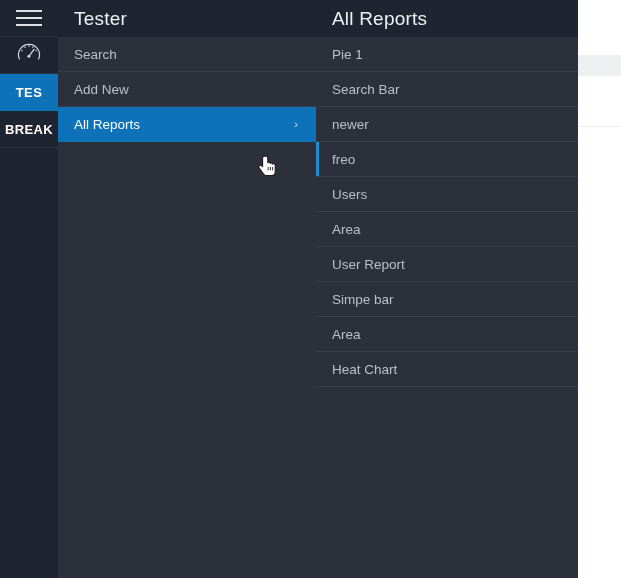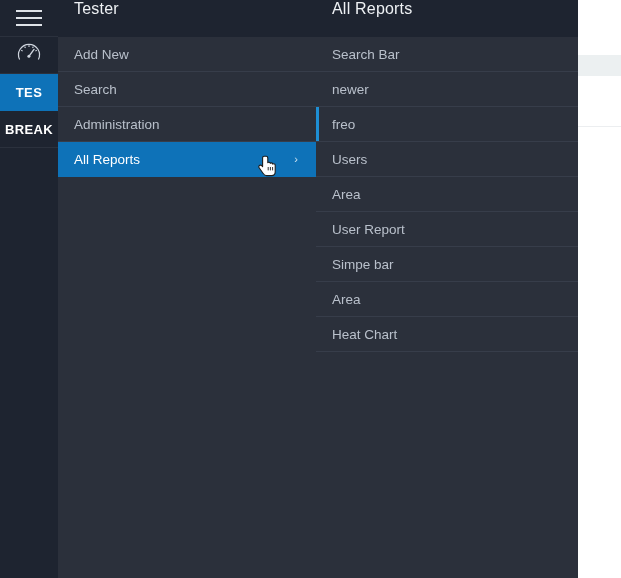--- a/index.html
+++ b/index.html
@@ -113,24 +113,25 @@
     width: 262px;
     height: 578px;
     background: #2b303b;
   }
 
   .panel-header {
     position: relative;
     height: 37px;
     background: #1e2430;
     display: flex;
+    align-items: center;
     padding-left: 16px;
     box-sizing: border-box;
     color: #eef1f4;
-    font-size: 16px;
+    font-size: 19px;
     font-weight: normal;
     letter-spacing: 0.2px;
   }
 
   .menu-list {
     position: relative;
   }
   .menu-row {
     position: relative;
     height: 35px;
@@ -223,46 +224,46 @@
   </div>
 
   <div class="panel-mid">
     <div class="panel-header">
       <span>Tester</span>
     </div>
 
     <div class="menu-list">
 
       <div class="menu-row">
+        <span>Search</span>
+      </div>
+
+      <div class="menu-row">
         <span>Add New</span>
       </div>
 
-      <div class="menu-row">
-        <span>Search</span>
-      </div>
-
-      <div class="menu-row">
-        <span>Administration</span>
-      </div>
 
       <div class="menu-row selected">
         <span>All Reports</span>
         <span class="chevron">›</span>
       </div>
 
     </div>
   </div>
 
   <div class="panel-right">
     <div class="panel-header">
       <span>All Reports</span>
     </div>
 
     <div class="menu-list">
 
+      <div class="menu-row">
+        <span>Pie 1</span>
+      </div>
 
       <div class="menu-row">
         <span>Search Bar</span>
       </div>
 
       <div class="menu-row">
         <span>newer</span>
       </div>
 
       <div class="menu-row">

